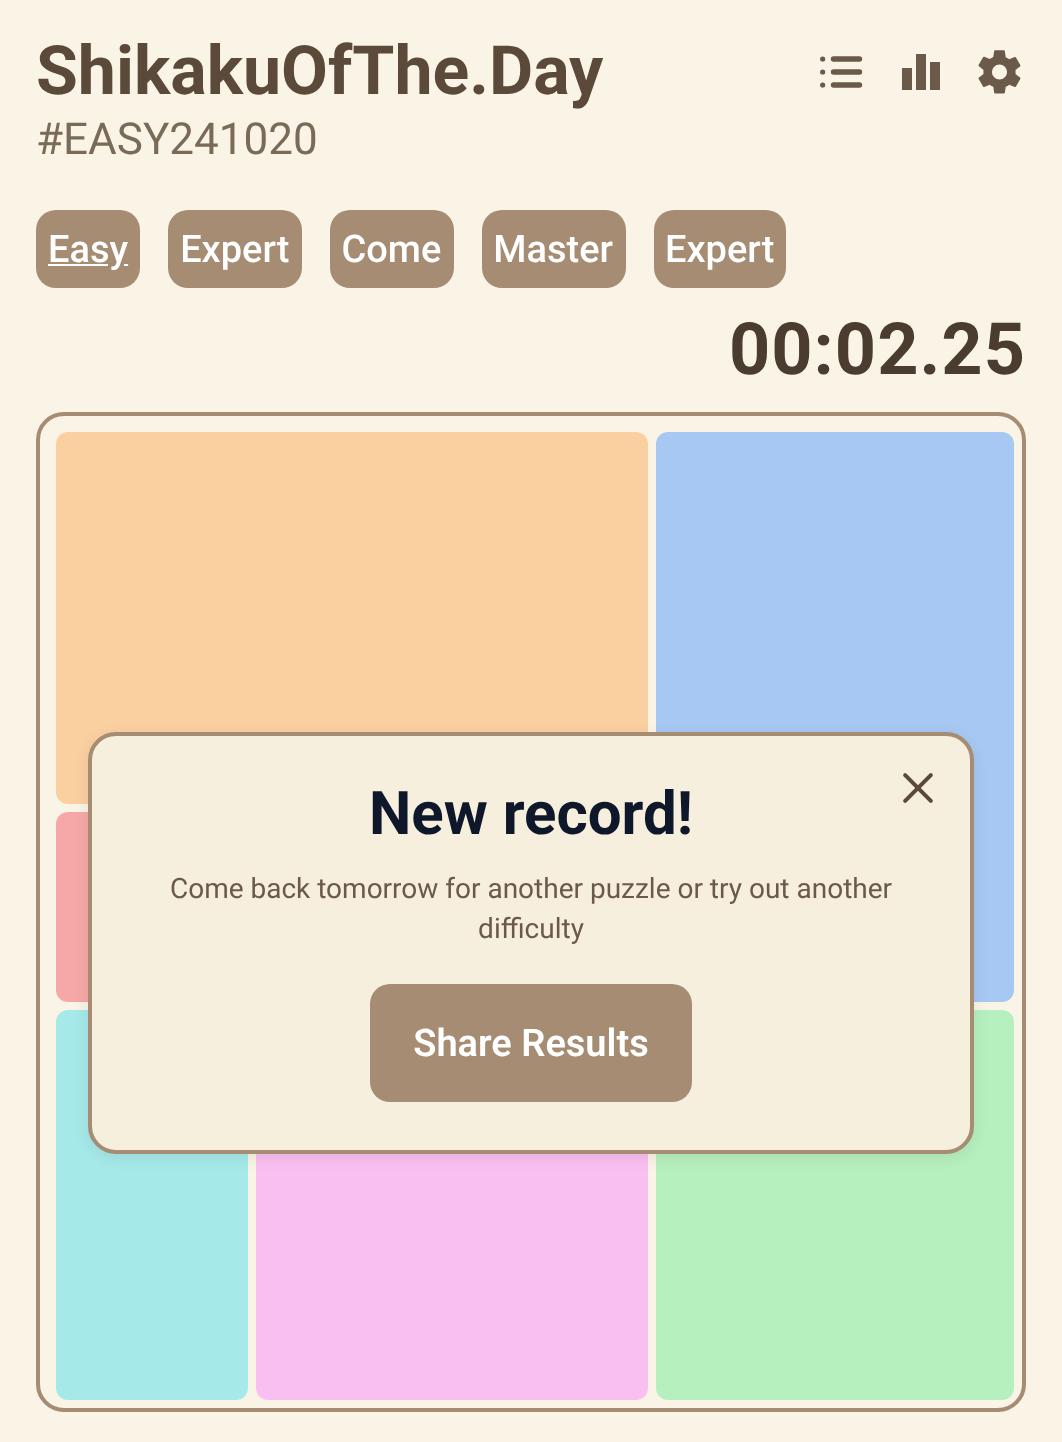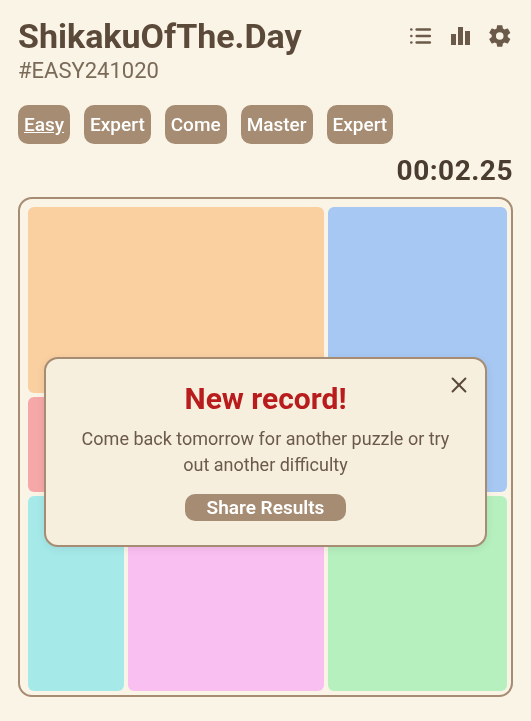--- a/index.html
+++ b/index.html
@@ -53,21 +53,21 @@
     border-radius: 10px;
     padding: 8px 6px;
     font-size: 19px;
     font-weight: 500;
     cursor: pointer;
     font-family: inherit;
   }
   .tab.active { text-decoration: underline; }
   .timer {
     text-align: right;
-    font-size: 28px;
+    font-size: 36px;
     font-weight: 700;
     color: #4a3c2e;
     margin-top: 10px;
     letter-spacing: 0.5px;
   }
   .board-wrap {
     margin-top: 10px;
     position: relative;
   }
   .board {
@@ -103,40 +103,40 @@
     cursor: pointer;
     color: #5b4a3a;
     display: flex;
     align-items: center;
     justify-content: center;
   }
   .modal-title {
     text-align: center;
     font-size: 30px;
     font-weight: 700;
-    color: #b91c1c;
+    color: #0f172a;
   }
   .modal-body {
     text-align: center;
-    font-size: 18px;
+    font-size: 14px;
     color: #6b5a49;
     margin-top: 10px;
     line-height: 1.45;
   }
   .modal-actions {
     display: flex;
     justify-content: center;
     margin-top: 16px;
   }
   .share-btn {
     background: #a58c72;
     color: #fff;
     border: none;
     border-radius: 10px;
-    padding: 2px 22px;
+    padding: 18px 22px;
     font-size: 19px;
     font-weight: 600;
     cursor: pointer;
     font-family: inherit;
   }
 </style>
 </head>
 <body>
 
 <div class="app">

